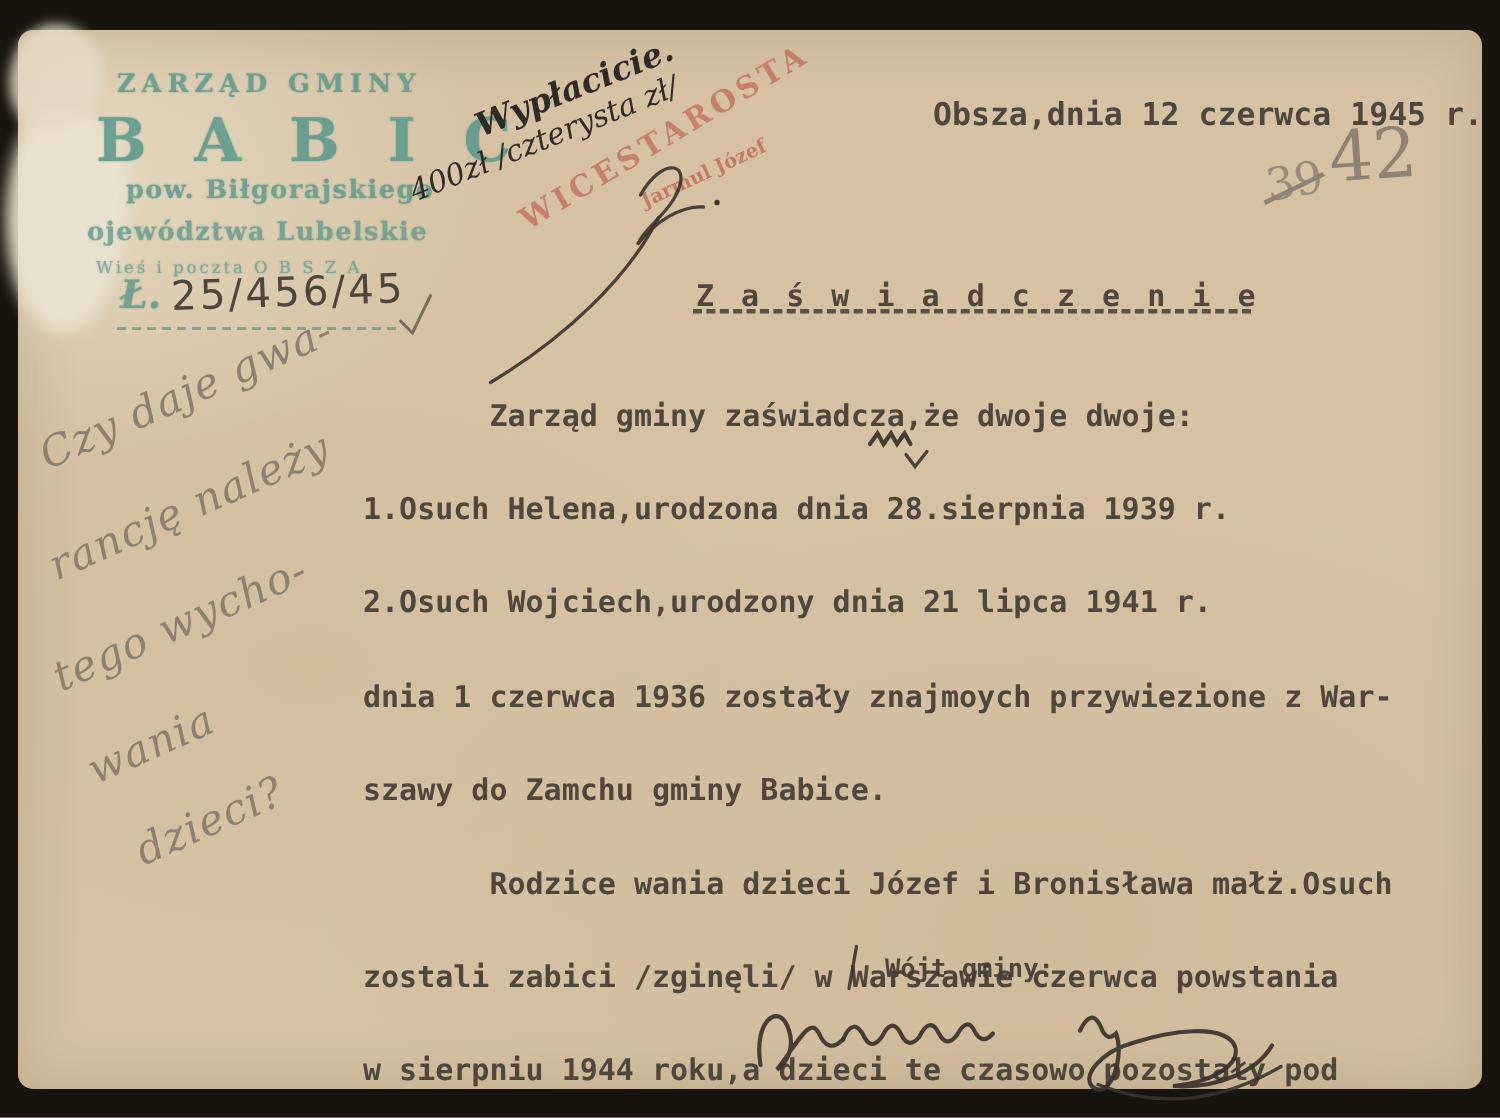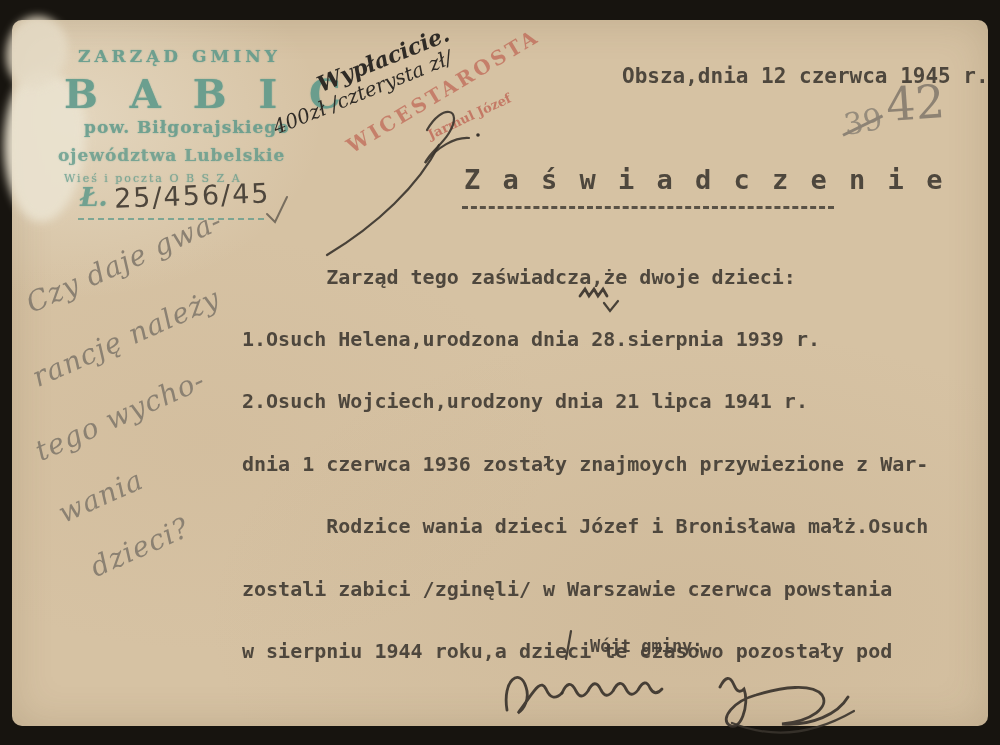--- a/index.html
+++ b/index.html
@@ -38,21 +38,21 @@
   .st5 { left:52px; top:152px; font-size:11px; font-weight:normal; letter-spacing:2px; opacity:.75; }
   .ref-prefix { left:68px; top:162px; font-size:26px; font-style:italic; font-weight:bold; opacity:.85; }
   .ref-number { position:absolute; left:102px; top:160px; font-size:27px; color:#4e463c;
     font-family:"DejaVu Sans", sans-serif; letter-spacing:2px; transform:rotate(-2deg); }
   .ref-underline { position:absolute; left:66px; top:198px; width:186px; height:0;
     border-top:2px dashed rgba(95,154,139,.75); }
 
   
   .tw { font-family:"DejaVu Sans Mono", monospace; color:#433d35; font-weight:bold; }
   .date-line { position:absolute; left:610px; top:44px; font-size:21px; white-space:pre; opacity:.92; }
-  .doc-title { position:absolute; left:452px; top:144px; font-size:27px; letter-spacing:3px; white-space:pre; opacity:.92;text-align:right; }
+  .doc-title { position:absolute; left:452px; top:165px; font-size:20px; letter-spacing:3px; white-space:pre; opacity:.92;text-align:right; }
   .title-underline { position:absolute; left:450px; top:186px; width:372px; height:0;
     border-top:3px dashed #453f36; opacity:.85; }
   .body-block { position:absolute; left:230px; top:205px; font-size:20px; line-height:20.8px;
     white-space:pre; opacity:.92; }
   .signoff { position:absolute; left:578px; top:616px; font-size:17px; white-space:pre; opacity:.92; }
 
   
   .pencil { font-family:"DejaVu Serif", serif; color:#8b8172; }
   .num39 { position:absolute; left:832px; top:84px; font-size:30px; transform:rotate(-10deg); color:#968c7c; }
   .num39::after { content:""; position:absolute; left:-4px; top:56%; width:115%; height:2.5px;
@@ -122,24 +122,25 @@
     </svg>
 
     <div class="tw date-line">Obsza,dnia 12 czerwca 1945 r.</div>
     <div class="pencil num39">39</div>
     <div class="pencil num42">42</div>
 
     <div class="tw doc-title">Z a ś w i a d c z e n i e</div>
     <div class="title-underline"></div>
 
     <div class="tw body-block">
-      <div>       Zarząd tego zaświadcza,że dwoje dzieci:</div>
+      <div>       Zarząd gminy zaświadcza,że dwoje dwoje:</div>
       <div>1.Osuch Helena,urodzona dnia 28.sierpnia 1939 r.</div>
       <div>2.Osuch Wojciech,urodzony dnia 21 lipca 1941 r.</div>
       <div>dnia 1 czerwca 1936 zostały znajmoych przywiezione z War-</div>
+      <div>szawy do Zamchu gminy Babice.</div>
       <div>       Rodzice wania dzieci Józef i Bronisława małż.Osuch</div>
       <div>zostali zabici /zginęli/ w Warszawie czerwca powstania</div>
       <div>w sierpniu 1944 roku,a dzieci te czasowo pozostały pod</div>
       
       
       
       
       
       
       

